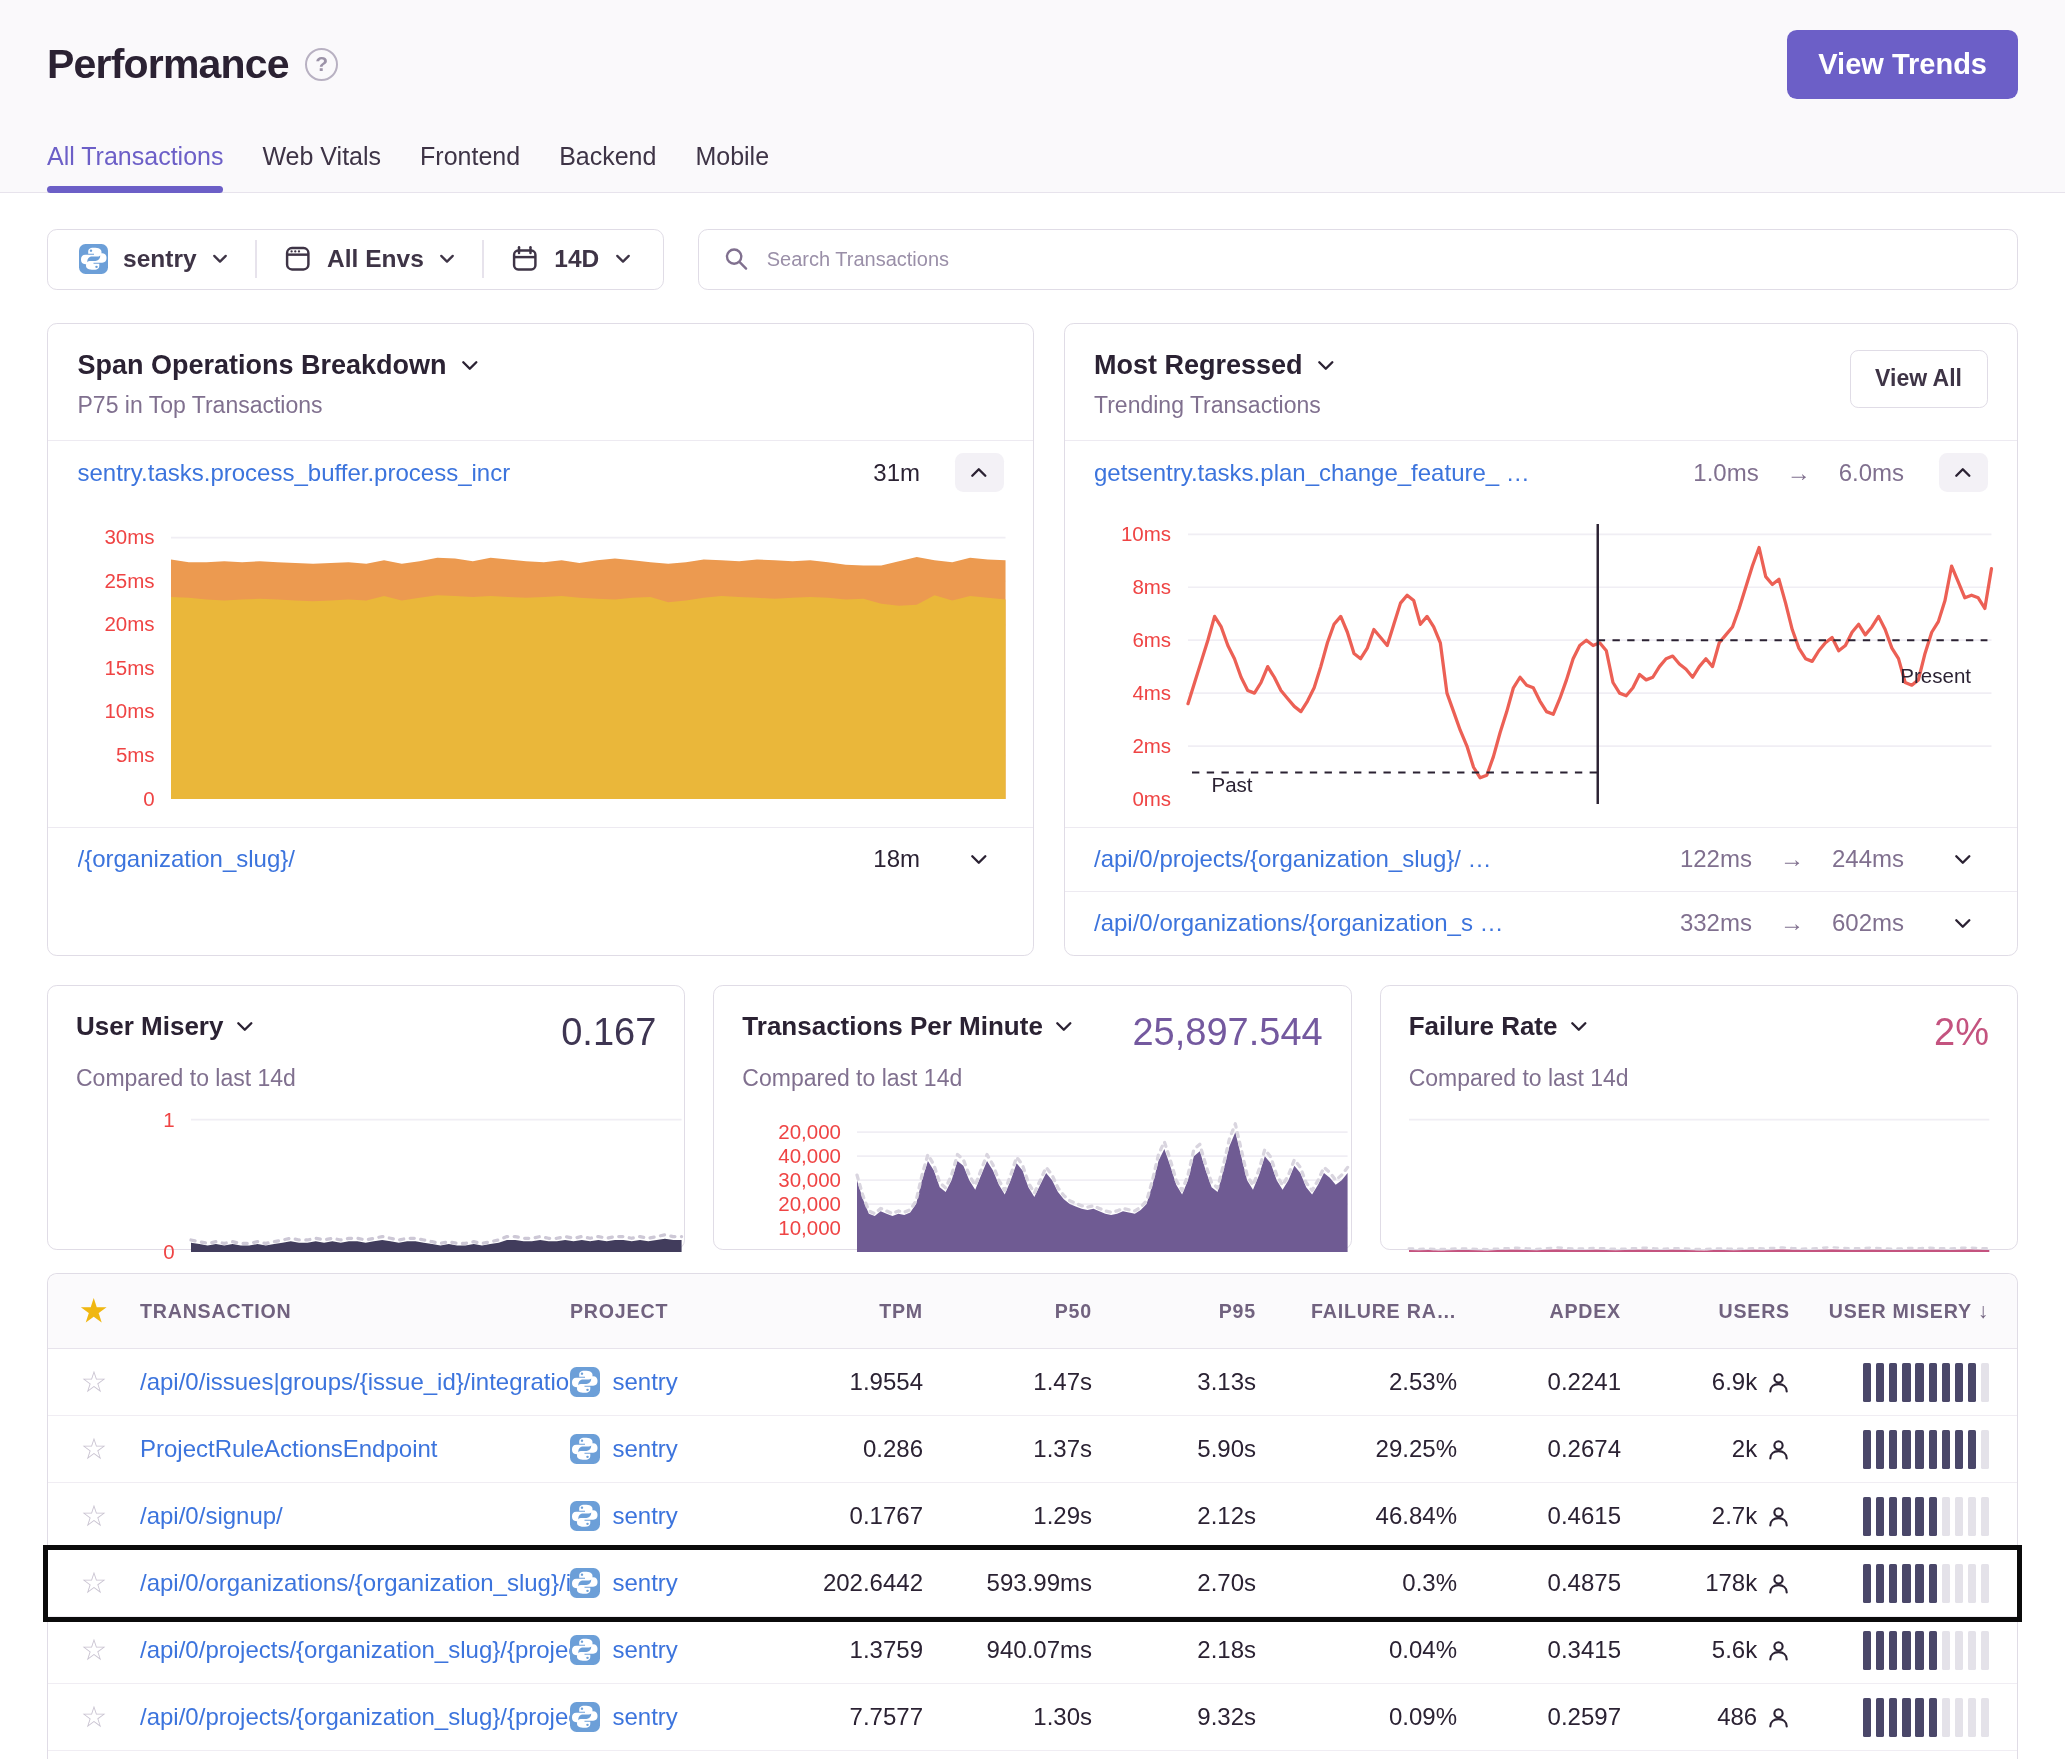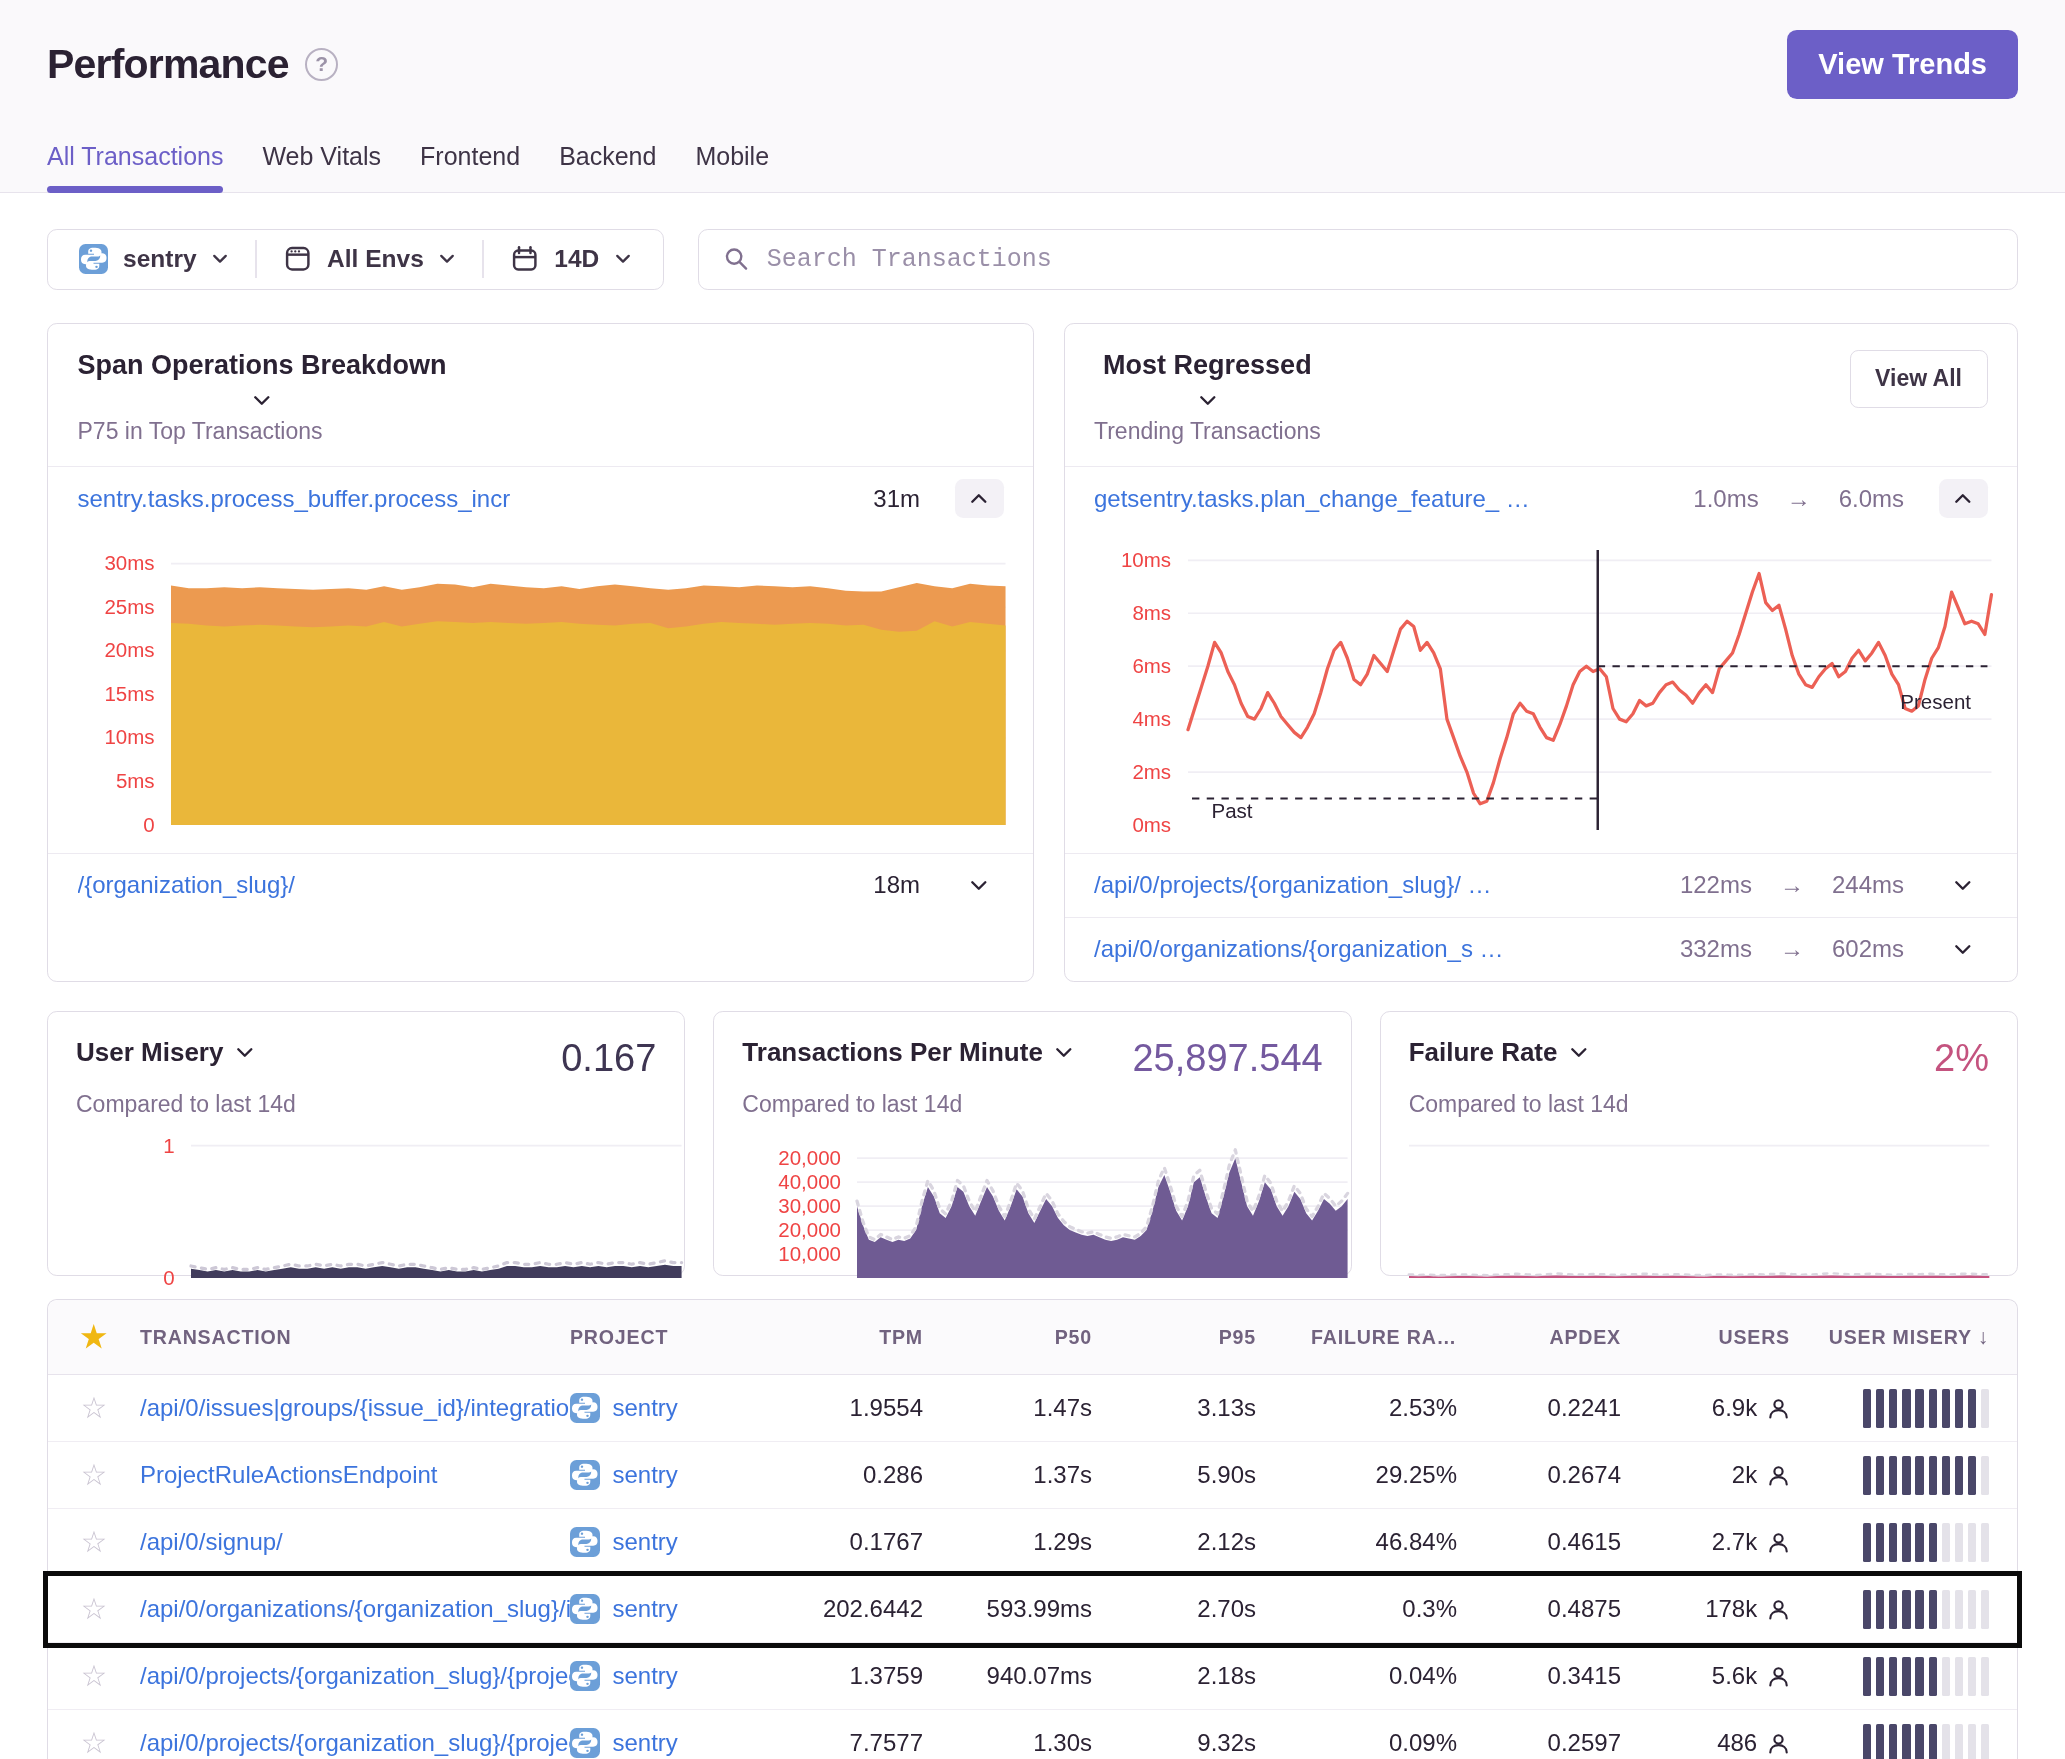--- a/index.html
+++ b/index.html
@@ -24,29 +24,29 @@
   .content { padding:36px 47px 0; }
 
   .filterbar { display:flex; gap:34px; }
   .filter-group { display:flex; align-items:center; background:#fff; border:1.6px solid #e0dce6;
           border-radius:9.8px; height:61px; padding:0 4.9px; }
   .filter-item { display:flex; align-items:center; gap:14.7px; padding:0 26px; font-size:24.5px;
           font-weight:700; color:#3e3446; cursor:pointer; }
   .fdiv { width:1.6px; height:38px; background:#e7e3ec; }
   .searchbox { flex:1; display:flex; align-items:center; gap:16.4px; border:1.6px solid #e0dce6;
           border-radius:9.8px; padding:0 24.5px; background:#fff; }
-  .searchbox input { border:none; outline:none; font-family:Liberation Mono, monospace; font-size:25px; color:#2b2233;
+  .searchbox input { border:none; outline:none; font-family:Liberation Sans, sans-serif; font-size:20px; color:#2b2233;
           width:100%; background:transparent; }
   .searchbox input::placeholder { color:#9a8fa8; }
 
   
   .cards { display:grid; grid-template-columns:987px 1fr; gap:29.5px; margin-top:33px; }
   .card { background:#fff; border:1.6px solid #e0dce6; border-radius:9.8px; }
   .card-head { padding:26px 29.5px 21px; display:flex; justify-content:space-between; align-items:flex-start; }
-  .card-head h2 { font-size:27px; font-weight:700; display:flex; gap:13px; align-items:center; color:#2b2233;flex-direction:column; }
+  .card-head h2 { font-size:27px; font-weight:700; display:flex; gap:13px; align-items:center; color:#2b2233; }
   .subtitle { font-size:23px; color:#80708f; margin-top:11.5px; }
   .btn-outline { border:1.6px solid #e0dce6; border-radius:8.2px; background:#fff; font-family:inherit;
           font-size:23px; font-weight:700; color:#3e3446; padding:14.7px 24.5px; cursor:pointer; }
   .card-row { border-top:1.6px solid #edeaf1; padding:0 29.5px; height:64px; display:flex; align-items:center; gap:28px; font-size:24px; }
   .card-row a { color:#3c74dd; flex:1; white-space:nowrap; overflow:hidden; text-decoration:none; cursor:pointer; }
   .row-val { color:#2b2233; }
   .row-val-gray { color:#80708f; }
   .arrow { color:#80708f; font-size:24px; }
   .collapse-btn { width:49px; height:39px; background:#f3f1f6; border:none; border-radius:8.2px;
           display:flex; align-items:center; justify-content:center; color:#2b2233; cursor:pointer; margin-left:6.5px; }

